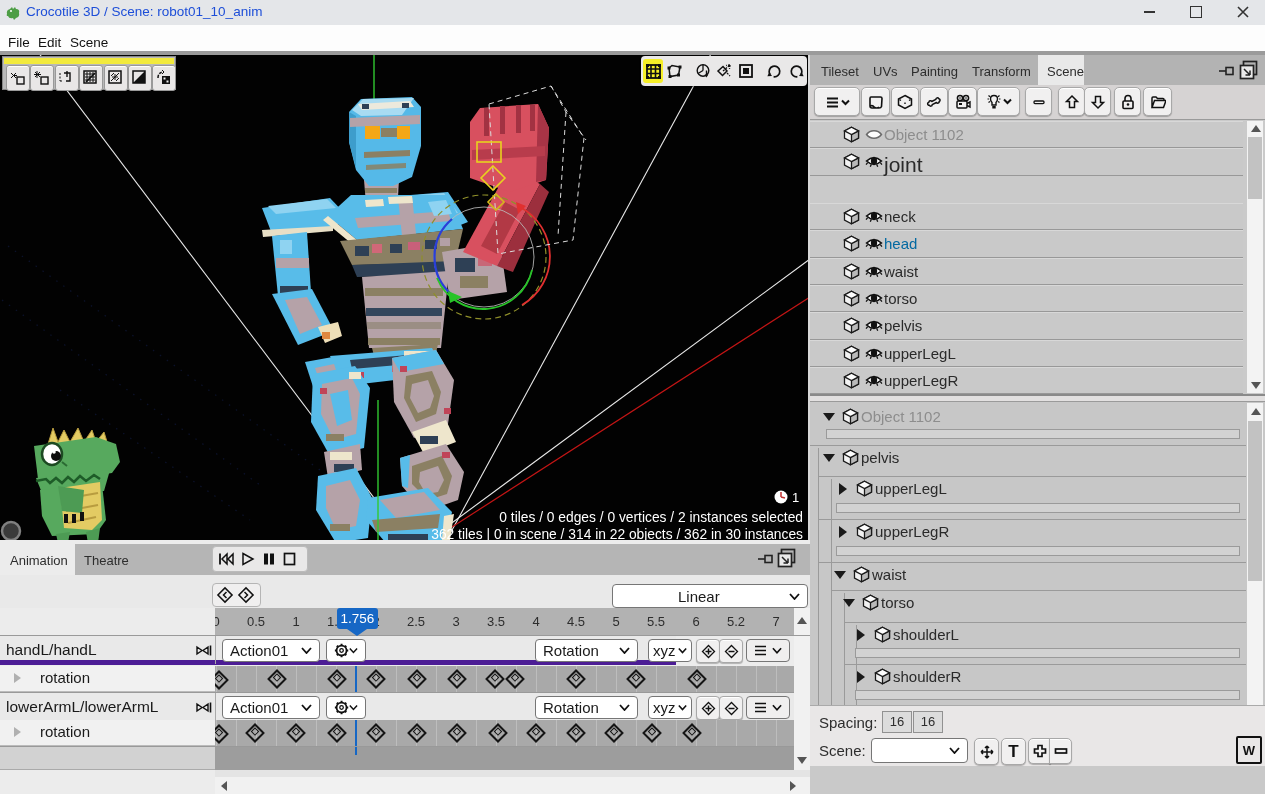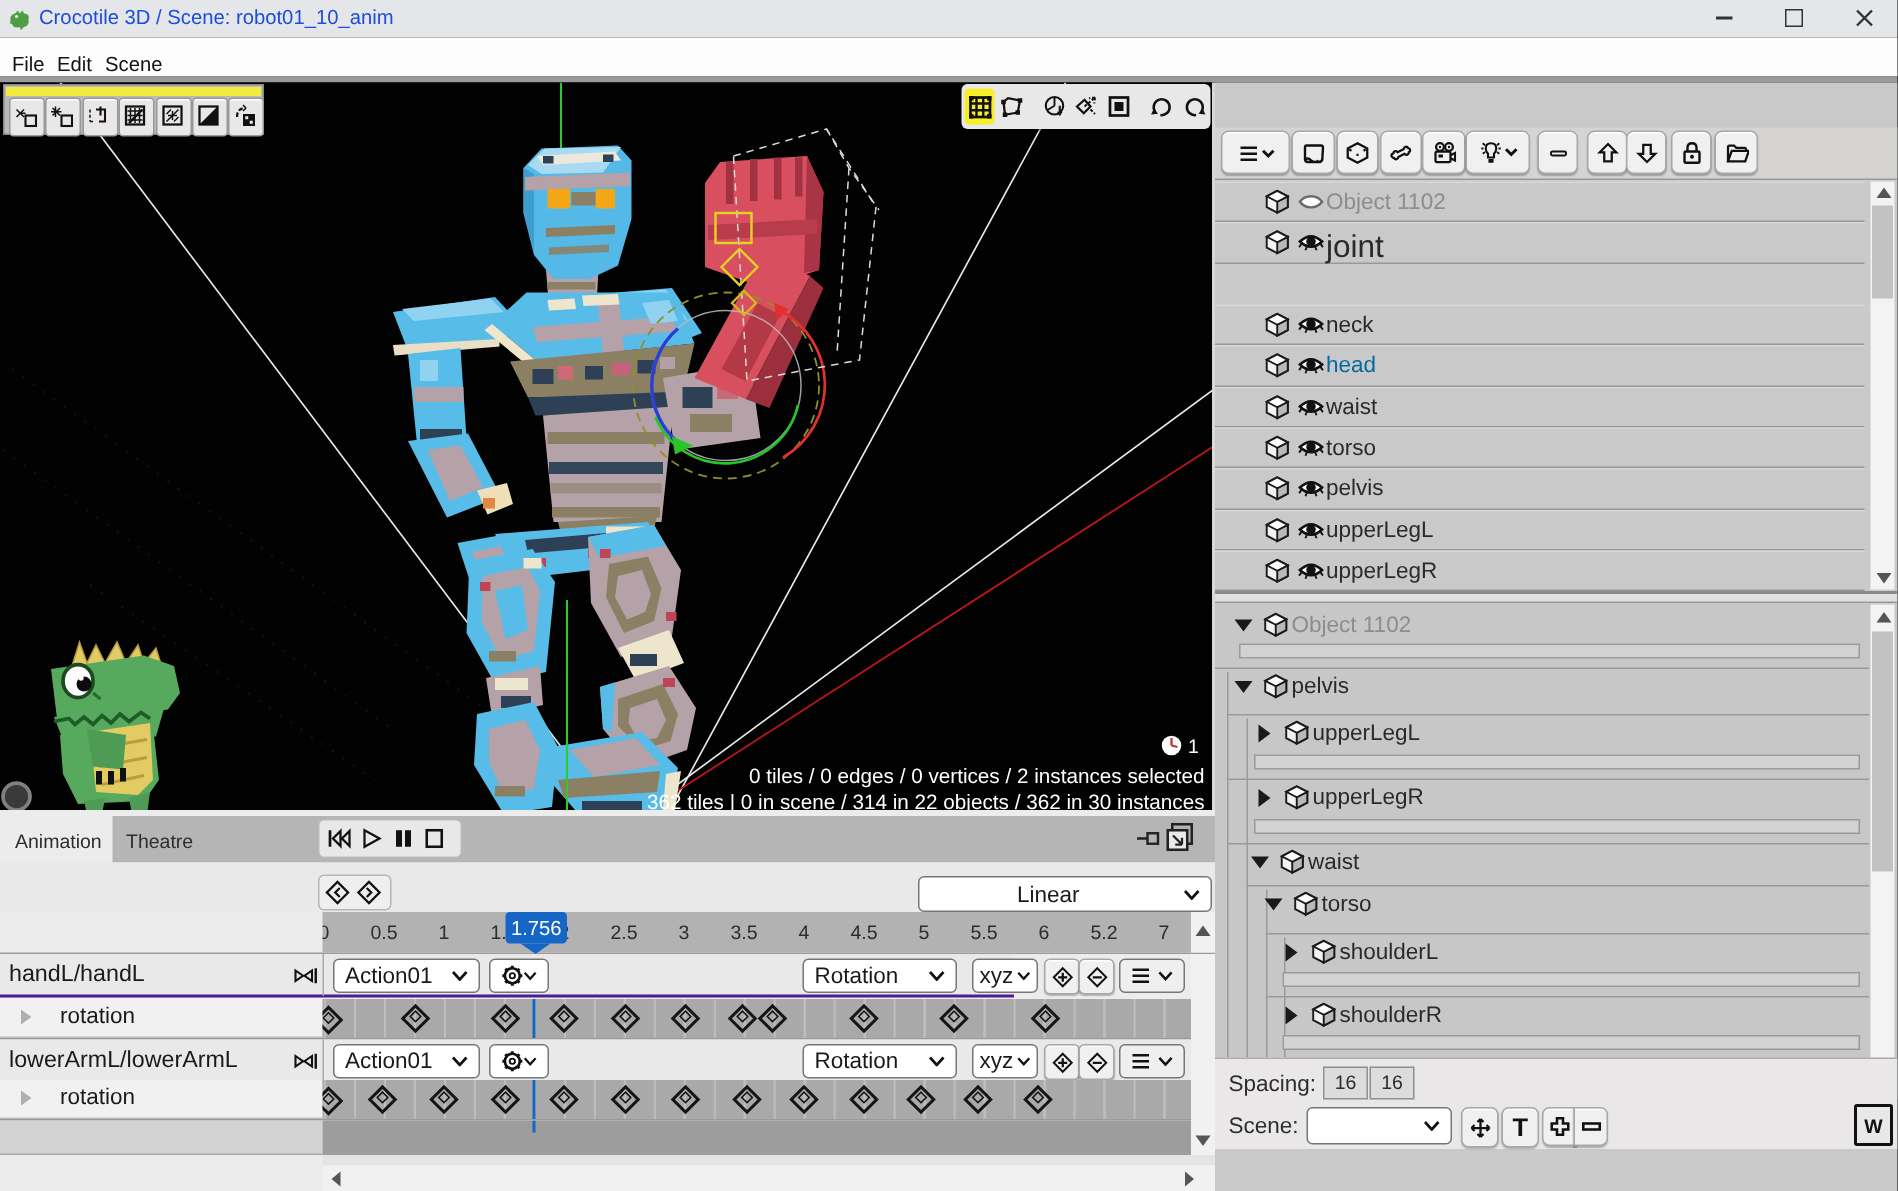--- a/index.html
+++ b/index.html
@@ -326,20 +326,37 @@
         <svg width="17" height="17" viewBox="0 0 17 17" style="position:absolute;left:1.5px;top:3.5px">
           <path d="M9.4 13.7 A5.3 5.3 0 1 1 13.1 11.2" fill="none" stroke="#111" stroke-width="1.7"></path>
           <polygon points="15.6,13.3 11.0,12.9 13.7,9.1" fill="#111"></polygon>
         </svg>
       </div>
     </div>
   </div>
 
 <div class="a" style="left:808px;top:55px;width:2px;height:739px;background:#d8d8d8"></div>
 <div class="a" id="rp" style="left:810px;top:55px;width:455px;height:739px;background:#c9c9c9;overflow:hidden">
+    <div class="a" style="left:0;top:0;width:455px;height:30px;background:#b3b3b3;font-size:13px;color:#2d2d2d">
+      <div class="a" style="left:228px;top:0;width:46px;height:30px;background:#e9e9e9"></div>
+      <span class="a" style="left:11px;top:9px">Tileset</span>
+      <span class="a" style="left:63px;top:9px">UVs</span>
+      <span class="a" style="left:101px;top:9px">Painting</span>
+      <span class="a" style="left:162px;top:9px">Transform</span>
+      <span class="a" style="left:237px;top:9px">Scene</span>
+      <svg class="a" style="left:408px;top:8px" width="17" height="16" viewBox="0 0 17 16">
+        <path d="M1 8 L8 8" stroke="#222" stroke-width="1.6"></path>
+        <rect x="8" y="4.5" width="7" height="7" fill="none" stroke="#222" stroke-width="1.6"></rect>
+      </svg>
+      <svg class="a" style="left:429px;top:5px" width="19" height="21" viewBox="0 0 19 21">
+        <rect x="4.5" y="1.5" width="13" height="13" fill="none" stroke="#222" stroke-width="1.7"></rect>
+        <rect x="1.5" y="5.5" width="13" height="13" fill="#e9e9e9" stroke="#222" stroke-width="1.7"></rect>
+        <path d="M5 9 L11 15 M11 15 L11 10.5 M11 15 L6.5 15" stroke="#222" stroke-width="1.5" fill="none"></path>
+      </svg>
+    </div>
     <div class="a" style="left:0;top:30px;width:455px;height:35px;background:#d6d3d3;border-bottom:1px solid #9a9a9a;box-sizing:border-box"></div>
     <div class="btn" style="left:4px;top:32px;width:44px;height:27px">
       <svg width="26" height="16" viewBox="0 0 26 16">
         <path d="M3 4.5 L14 4.5 M3 8.5 L14 8.5 M3 12.5 L14 12.5" stroke="#111" stroke-width="1.8"></path>
         <path d="M18 6.5 L21.5 10 L25 6.5" stroke="#111" stroke-width="2" fill="none"></path>
       </svg>
     </div>
     <div class="btn" style="left:51px;top:32px;width:27px;height:27px">
       <svg width="16" height="16" viewBox="0 0 16 16">
         <path d="M3 3 Q2 3 2 4.5 L2 12 Q2 14 4 14 L11 14 Q13 14 13.5 12.5 L14 4.5 Q14 3 12.5 3 Z M2 12 Q5 11 6 13 Q9 15 11 13" fill="none" stroke="#111" stroke-width="1.6"></path>
@@ -710,21 +727,21 @@
         <span class="tick" style="left:481px">6</span>
         <span class="tick" style="left:521px">5.2</span>
         <span class="tick" style="left:561px">7</span>
       </div>
       <div class="a" style="left:794px;top:0;width:16px;height:27px;background:#f1f1f1">
         <div class="a" style="left:3px;top:9px;width:0;height:0;border-left:5px solid transparent;border-right:5px solid transparent;border-bottom:7px solid #555"></div>
       </div>
     </div>
     <div class="a" style="left:337px;top:66px;width:41px;height:21px;background:#1667c5;border-radius:3px;color:#fff;font-size:13.5px;text-align:center;line-height:21px;z-index:5">1.756</div>
     <div class="a" style="left:347px;top:87px;width:0;height:0;border-left:10px solid transparent;border-right:10px solid transparent;border-top:7px solid #1667c5;z-index:5"></div>
-    <div class="a" style="left:0;top:94px;width:676px;height:29px;background:#e9e9e9;border-bottom:2px solid #4c1d95;box-sizing:border-box">
+    <div class="a" style="left:0;top:94px;width:676px;height:29px;background:#e9e9e9;border-bottom:5px solid #4c1d95;box-sizing:border-box">
       <span class="a" style="left:6px;top:5px;font-size:15.5px;color:#1a1a1a">handL/handL</span>
       <svg class="a" style="left:195px;top:7px" width="17" height="15" viewBox="0 0 17 15">
         <path d="M2 4 L7 7.5 L2 11 Z M13 4 L8 7.5 L13 11 Z" fill="none" stroke="#111" stroke-width="1.4"></path>
         <path d="M15.5 2.5 L15.5 12.5" stroke="#111" stroke-width="1.6"></path>
       </svg>
       <div class="a" style="left:215px;top:0;width:1px;height:28px;background:#aaa"></div>
       <div class="sel" style="left:222px;top:3px;width:98px;height:23px">
         <span>Action01</span>
         <svg width="11" height="7" viewBox="0 0 11 7">
           <path d="M1 1 L5.5 6 L10 1" stroke="#111" stroke-width="1.8" fill="none"></path>

